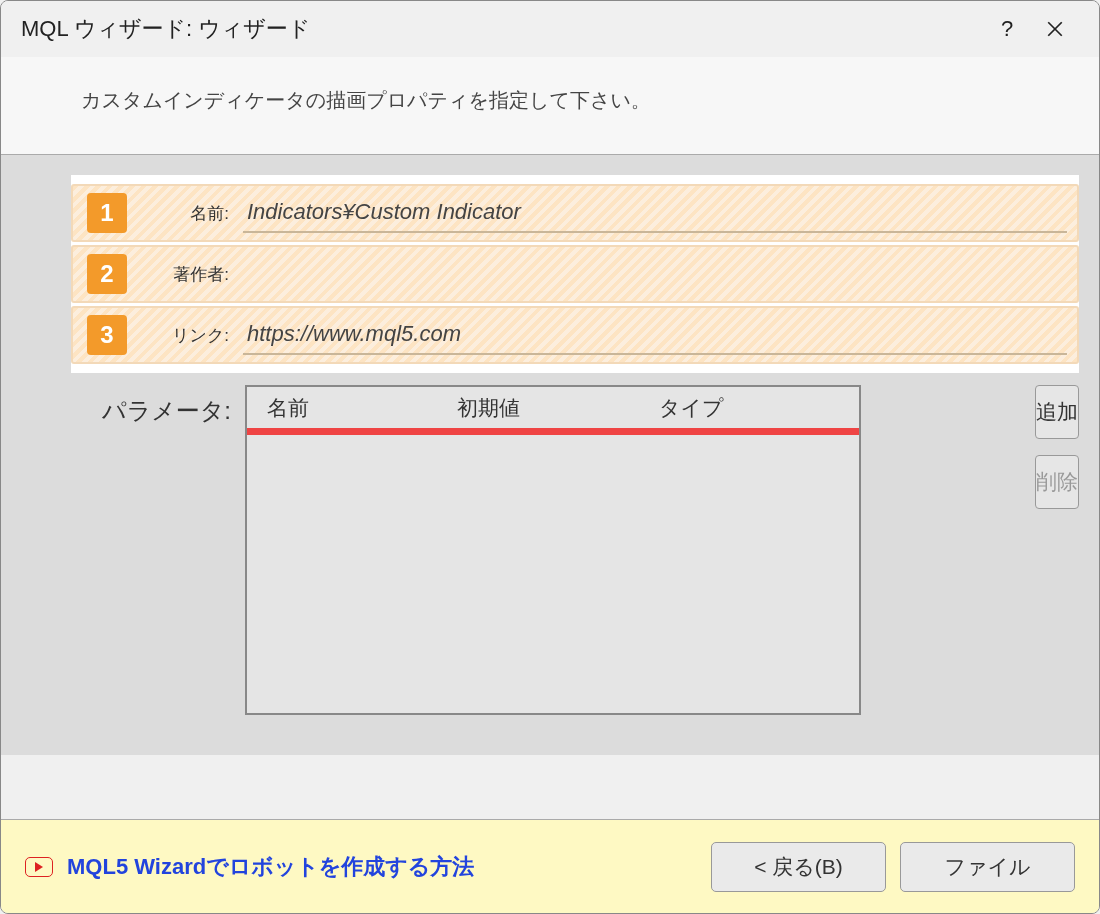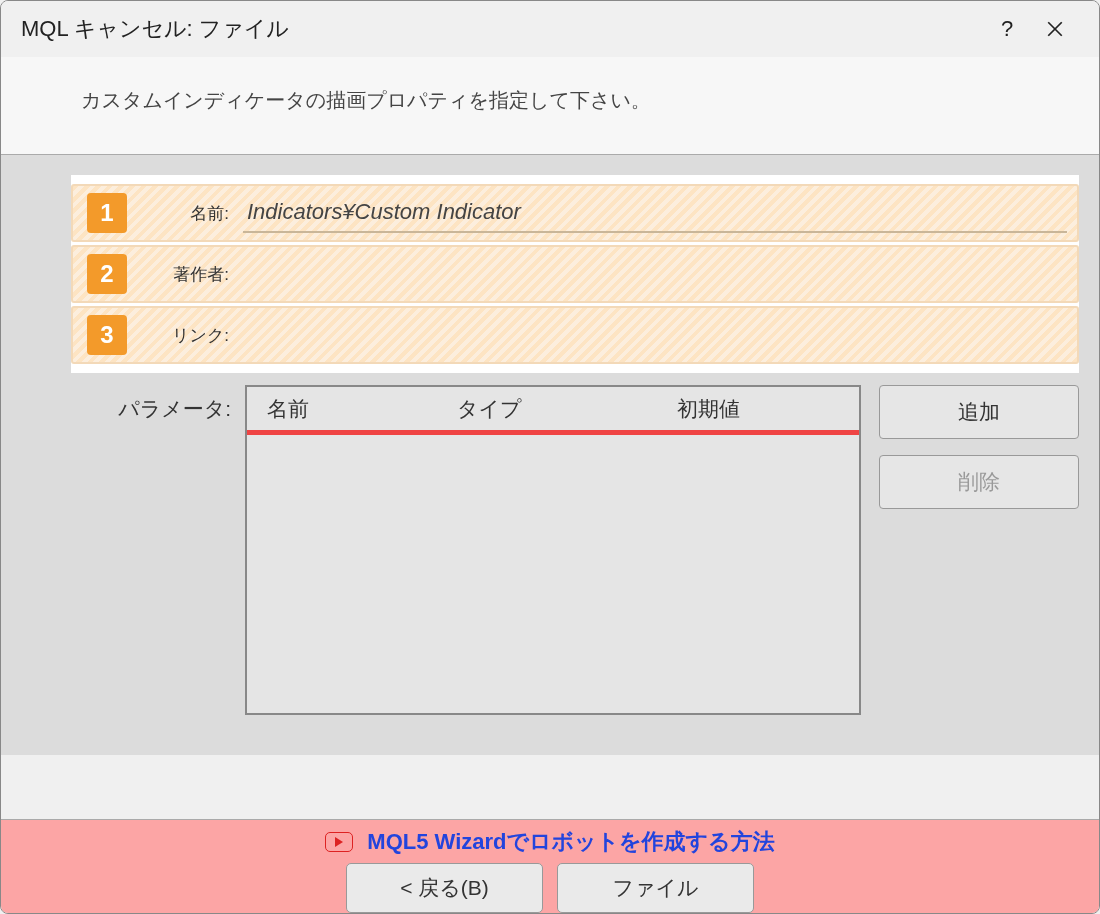--- a/index.html
+++ b/index.html
@@ -115,52 +115,53 @@
     }
     .params-row {
       display: flex;
       align-items: flex-start;
       margin-top: 12px;
       margin-left: 50px;
     }
     .params-label {
       width: 160px;
       text-align: right;
-      font-size: 21px;
+      font-size: 24px;
       color: #333;
       margin-right: 14px;
       padding-top: 10px;
     }
     .params-table {
       flex: 1;
       border: 2px solid #888;
       background: #e5e5e5;
       height: 330px;
     }
     .params-header {
       display: flex;
       height: 48px;
       align-items: center;
-      border-bottom: 5px solid #ef4444;
+      border-bottom: 7px solid #ef4444;
       background: #e5e5e5;
     }
     .params-col {
       font-size: 21px;
       color: #333;
       padding-left: 20px;
     }
     .col-name { width: 190px; }
     .col-type { width: 220px; }
     .col-init { flex: 1; }
     .side-buttons {
       width: 200px;
       margin-left: 18px;
       display: flex;
       flex-direction: column;
       gap: 16px;
+      align-items: flex-end;
     }
     .btn {
       height: 54px;
       border: 1px solid #999;
       background: #e6e6e6;
       font-size: 21px;
       color: #333;
       border-radius: 4px;
       cursor: pointer;
       display: flex;
@@ -171,26 +172,25 @@
       color: #999;
       cursor: default;
       font-family: Liberation Serif, serif;
     }
     .footer {
       position: absolute;
       bottom: 0;
       left: 0;
       right: 0;
       height: 94px;
-      background: #fca5a5;
+      background: #fef9c3;
       border-top: 1px solid #aaa;
       display: flex;
       align-items: center;
       padding: 0 24px;
-      flex-direction: column;
     }
     .footer-left {
       display: flex;
       align-items: center;
       flex: 1;
       gap: 14px;
     }
     .youtube-icon {
       width: 28px;
       height: 20px;
@@ -210,41 +210,41 @@
       color: #2244dd;
       font-size: 22px;
       font-weight: bold;
       cursor: pointer;
     }
     .footer-buttons {
       display: flex;
       gap: 14px;
     }
     .footer-btn {
-      width: 197px;
+      width: 175px;
       height: 50px;
       border: 1px solid #999;
       background: #eaeaea;
       font-size: 21px;
       color: #333;
       border-radius: 5px;
       cursor: pointer;
       display: flex;
       align-items: center;
       justify-content: center;
     }
     .footer-btn.primary {
       border: 2px solid #2a63c8;
     }
   </style>
 </head>
 <body>
 
 <div class="titlebar">
-  <div class="titlebar-title">MQL キャンセル: ファイル</div>
+  <div class="titlebar-title">MQL ウィザード: ウィザード</div>
   <div class="titlebar-btn">
     <span>?</span>
   </div>
   <div class="titlebar-btn">
     <svg viewBox="0 0 16 16">
         <line x1="2" y1="2" x2="14" y2="14" stroke="#222" stroke-width="1.5"></line>
         <line x1="14" y1="2" x2="2" y2="14" stroke="#222" stroke-width="1.5"></line>
       </svg>
   </div>
 </div>
@@ -263,31 +263,32 @@
     </div>
 
     <div class="field-row">
       <div class="badge">2</div>
       <div class="field-label">著作者:</div>
     </div>
 
     <div class="field-row">
       <div class="badge">3</div>
       <div class="field-label">リンク:</div>
+      <input class="field-input" value="https://www.mql5.com" style="">
     </div>
 
   </div>
 
   <div class="params-row">
     <div class="params-label">パラメータ:</div>
     <div class="params-table">
       <div class="params-header">
         <div class="params-col col-name">名前</div>
+        <div class="params-col col-init">初期値</div>
         <div class="params-col col-type">タイプ</div>
-        <div class="params-col col-init">初期値</div>
       </div>
     </div>
     <div class="side-buttons">
       <button class="btn">追加</button>
       <button class="btn disabled" disabled="">削除</button>
     </div>
   </div>
 </div>
 
 <div class="footer">

